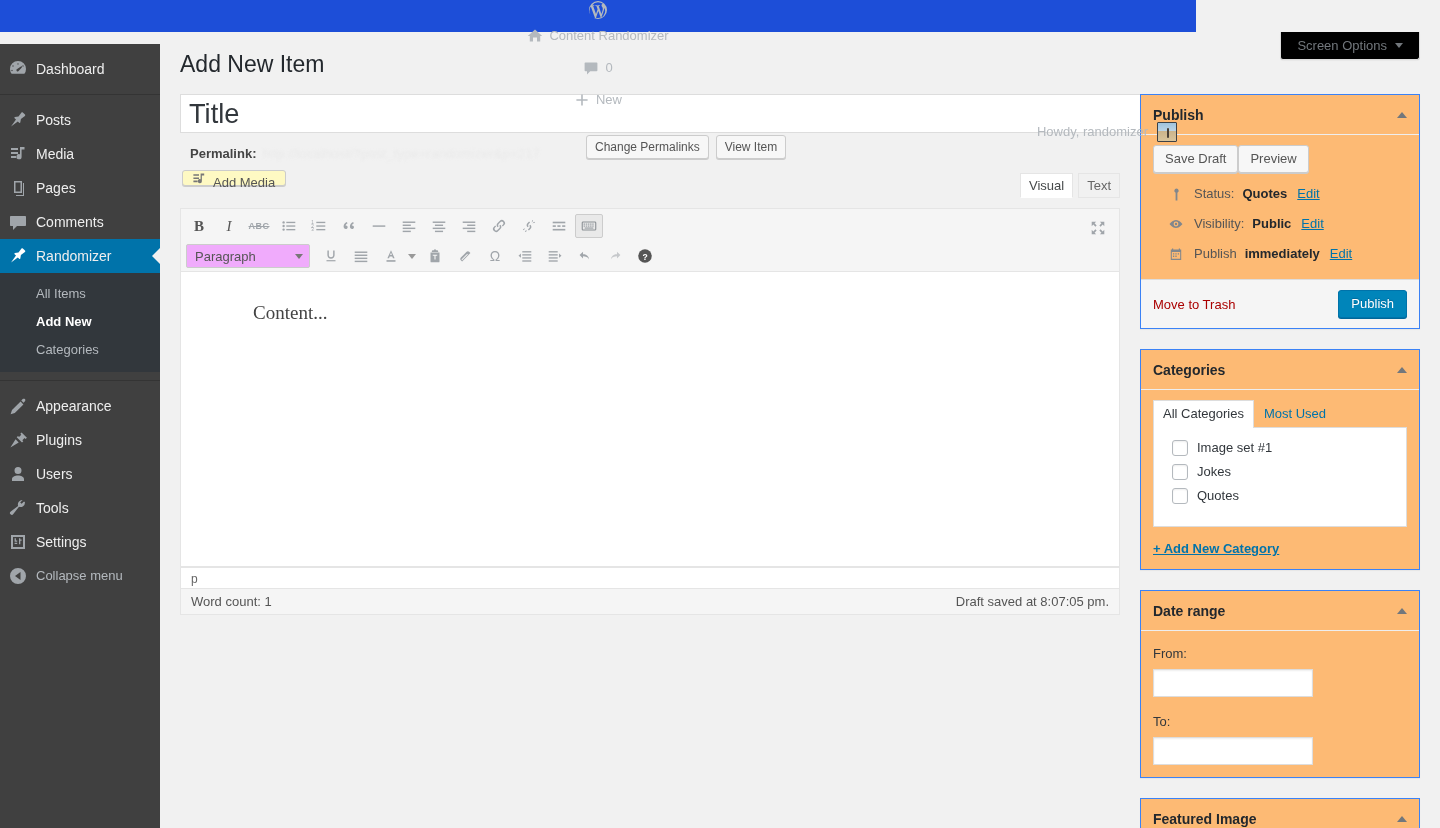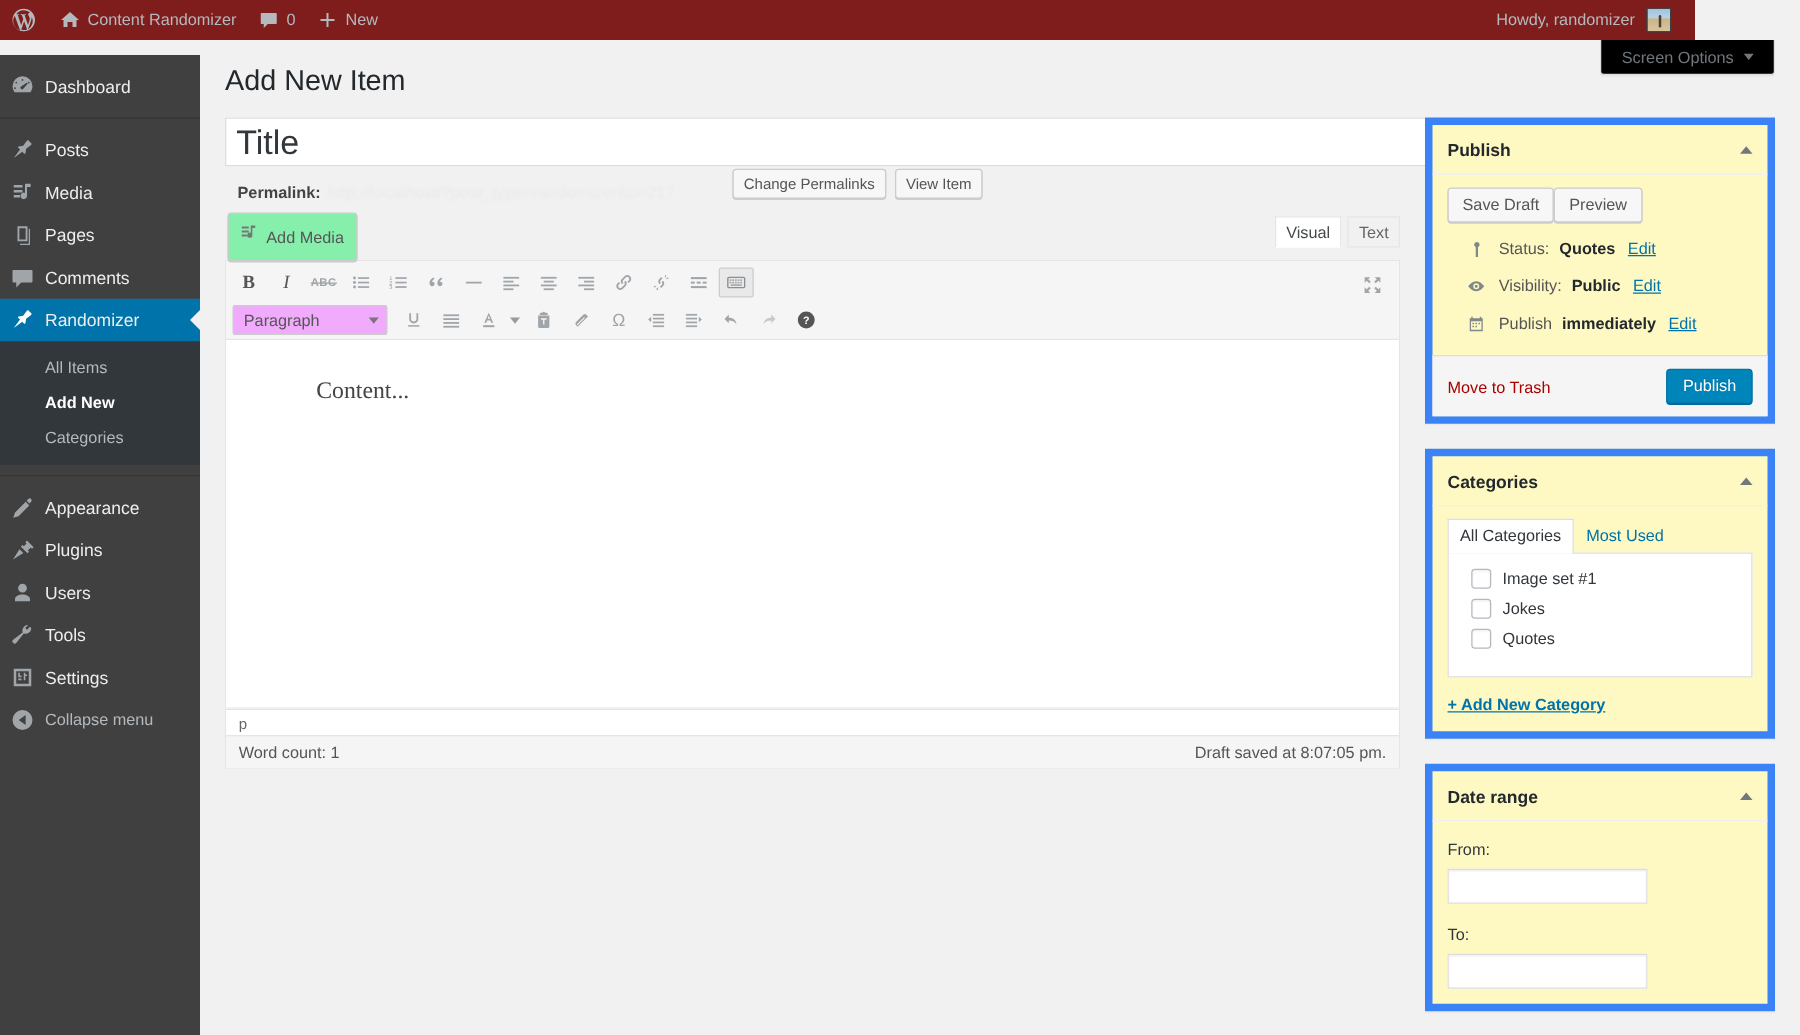--- a/index.html
+++ b/index.html
@@ -7,25 +7,26 @@
     width: 1440px; height: 828px;
     font-family: "Liberation Sans", sans-serif;
     background: #f1f1f1;
     overflow: hidden;
     -webkit-font-smoothing: antialiased;
   }
 
   
   #adminbar {
     position: absolute; top: 0; left: 0;
-    width: 1356px; height: 32px;
-    background: #7f1d1d; color: #b4b9be;
+    width: 1196px; height: 32px;
+    background: #1d4ed8; color: #b4b9be;
     font-size: 13px; line-height: 32px;
     display: flex; align-items: center;
     z-index: 50;
+    flex-direction: column;
   }
   .ab-item {
     display: flex; align-items: center; gap: 6px;
     height: 32px; padding: 0 9px; color: #b4b9be;
     white-space: nowrap; cursor: pointer;
   }
   .ab-wp-logo { padding: 0 10px 0 9px; }
   .ab-right { margin-left: auto; display: flex; align-items: center; padding-right: 10px; }
   .ab-howdy { color:#b4b9be; font-size:13px; padding-right: 8px; }
   .ab-avatar {
@@ -136,24 +137,24 @@
     padding: 0 8px; height: 24px; line-height: 22px;
     font-size: 12px; color:#555; cursor:pointer; white-space:nowrap;
   }
 
   
   #wp-content-editor-tools {
     position: relative; height: 38px; margin-top: 13px; background:#f1f1f1;
   }
   #insert-media-button {
     position:absolute; left: 2px; top: 0;
-    display:flex; align-items:center; gap:6px;
-    background:#86efac; border:1px solid #ccc; border-radius:3px;
+    display:flex; align-items:flex-start; gap:6px;
+    background:#fef9c3; border:1px solid #ccc; border-radius:3px;
     box-shadow:0 1px 0 #ccc;
-    height: 39px; padding: 0 10px 0 8px;
+    height: 16px; padding: 0 10px 0 8px;
     font-size: 13px; color:#555; cursor:pointer; line-height:24px;
   }
   .editor-tabs { position:absolute; right: 0; top: 3px; display:flex; }
   .wp-switch-editor {
     background:#f1f1f1; border:1px solid #e5e5e5; border-bottom-color:#e5e5e5;
     margin: 0 0 -1px 5px; padding: 3px 8px 4px; height: 25px;
     font-size: 13px; color:#666; cursor:pointer; line-height:18px;
   }
   .wp-switch-editor.active { background:#fff; border-bottom-color:#fff; color:#46494a; }
 
@@ -192,21 +193,21 @@
   .mce-path { height: 21px; background:#fff; border-top:1px solid #e5e5e5;
     font-size: 12px; color:#666; padding: 2px 10px; line-height: 18px; }
   .wp-editor-statusbar {
     display:flex; justify-content:space-between;
     font-size: 13px; color:#555; padding: 4px 10px 6px;
     border-top:1px solid #e5e5e5; background:#f5f5f5; height:26px; line-height:17px;
   }
 
   
   .postbox {
-    background:#fef9c3; border:6px solid #3b82f6;
+    background:#fdba74; border:1px solid #3b82f6;
     box-shadow: 0 1px 1px rgba(0,0,0,.04);
     margin-bottom: 20px; width: 280px;
   }
   .postbox-header {
     display:flex; align-items:center; justify-content:space-between;
     padding: 0 12px; height: 40px; border-bottom:1px solid #eee;
     cursor: pointer;
   }
   .postbox-title { font-size: 14px; font-weight:600; color:#23282d; }
   .toggle-indicator {

